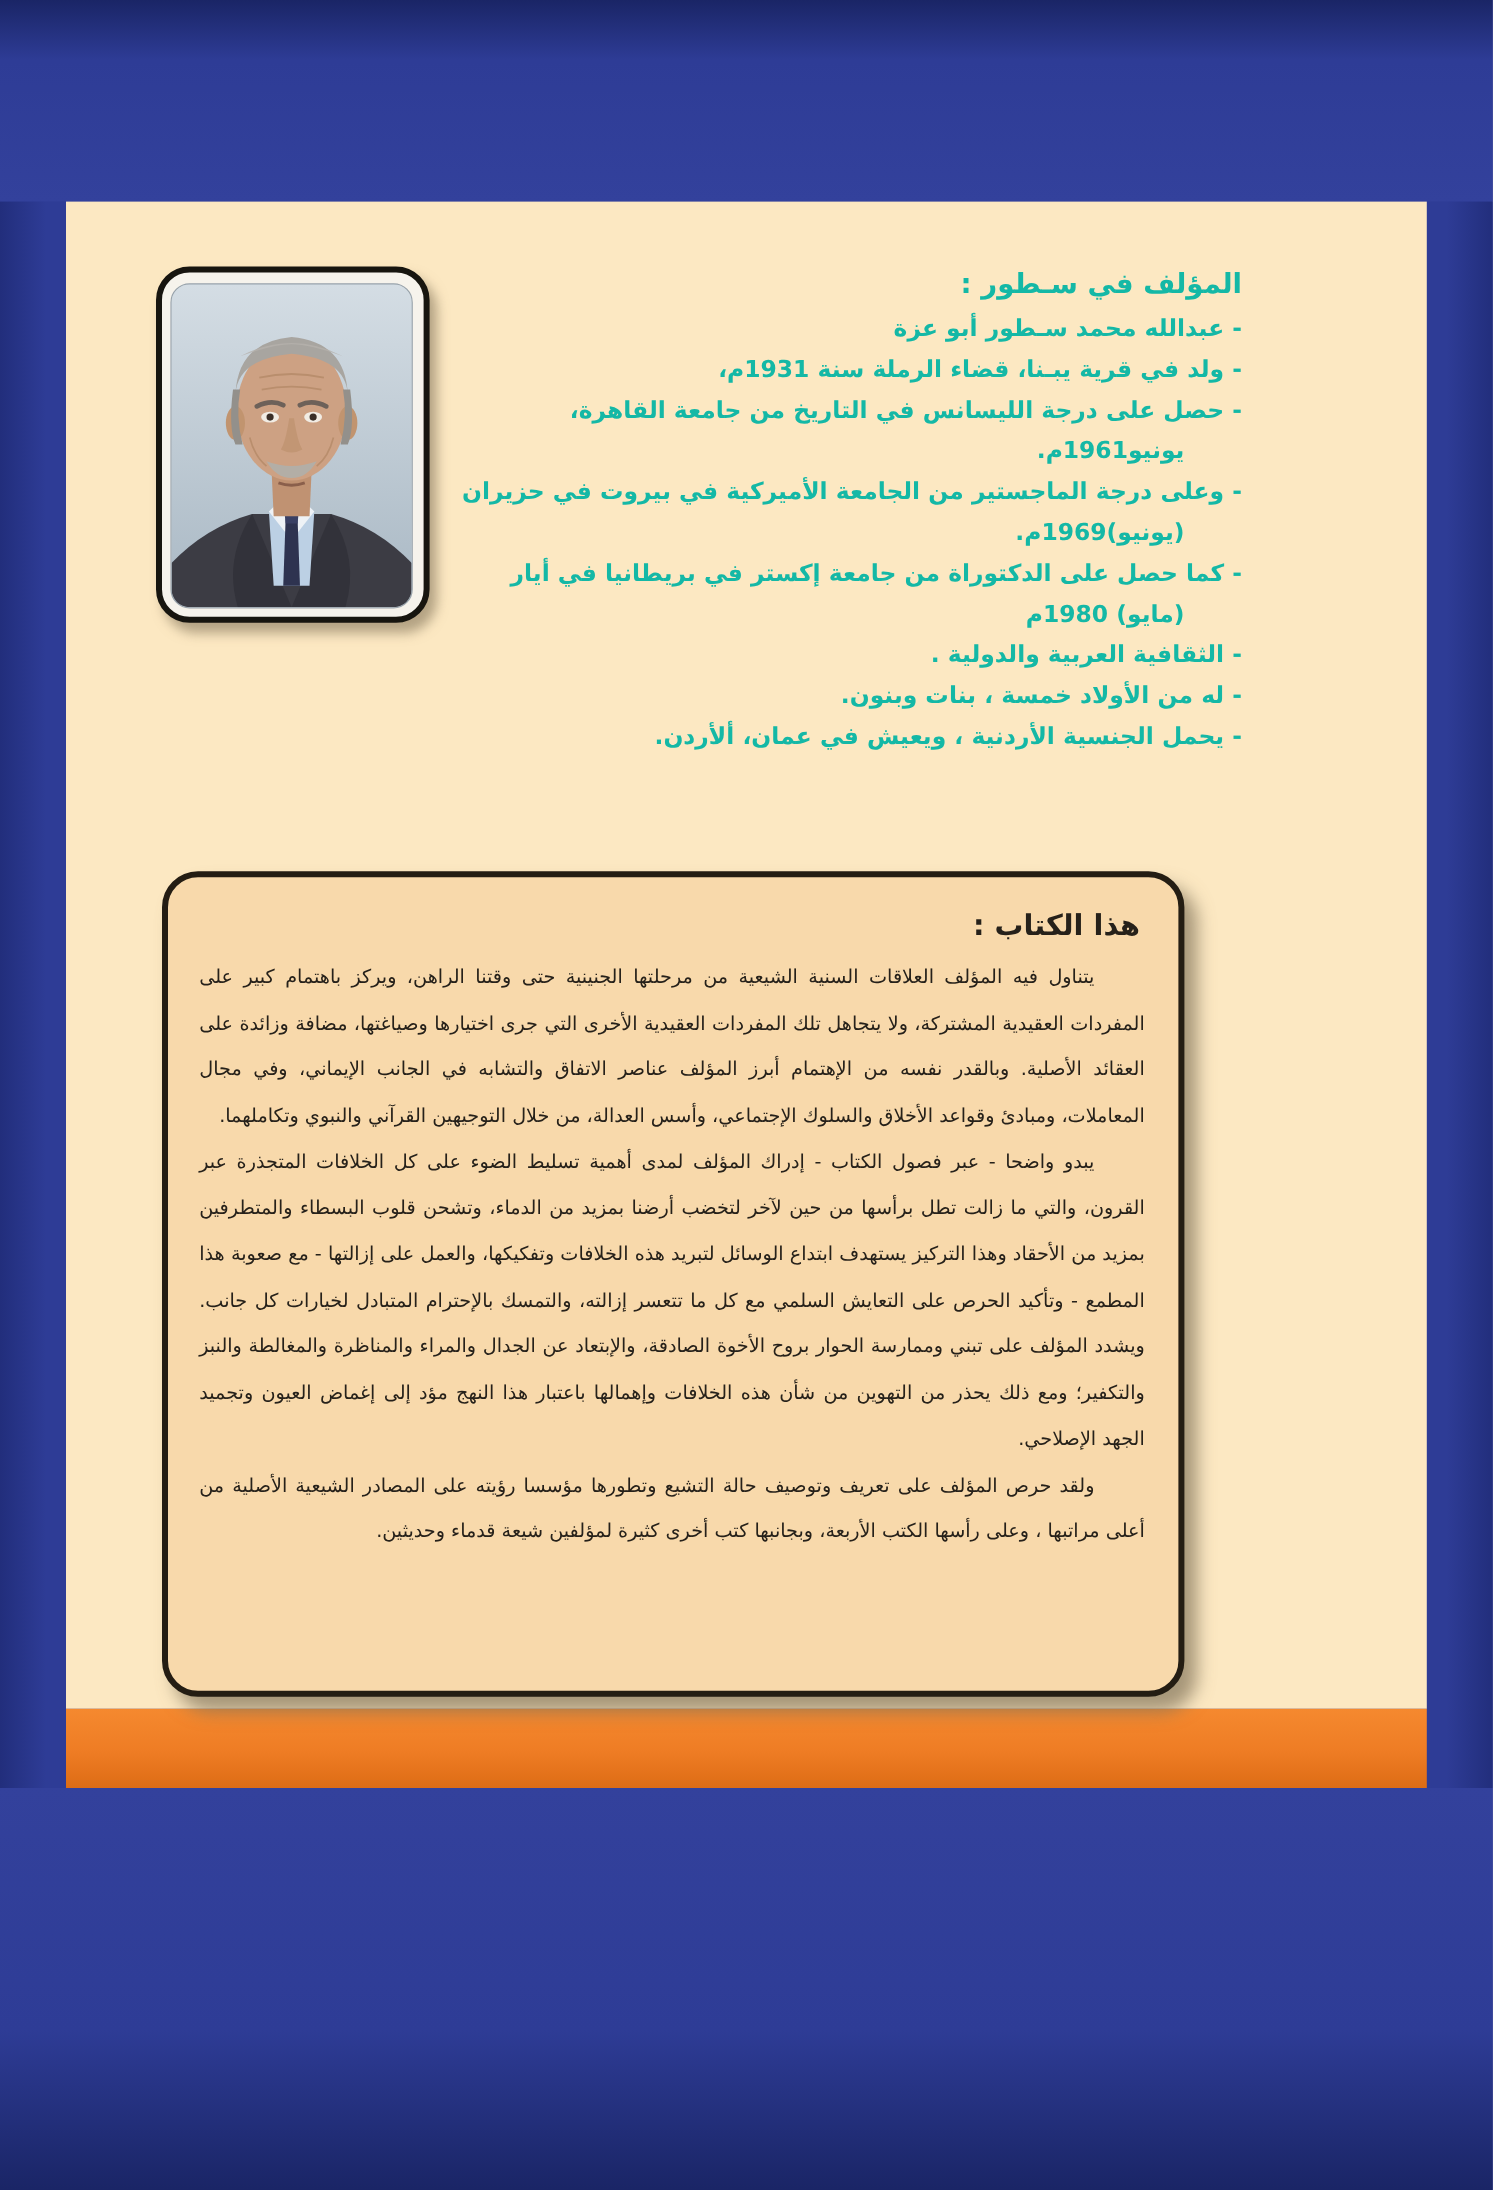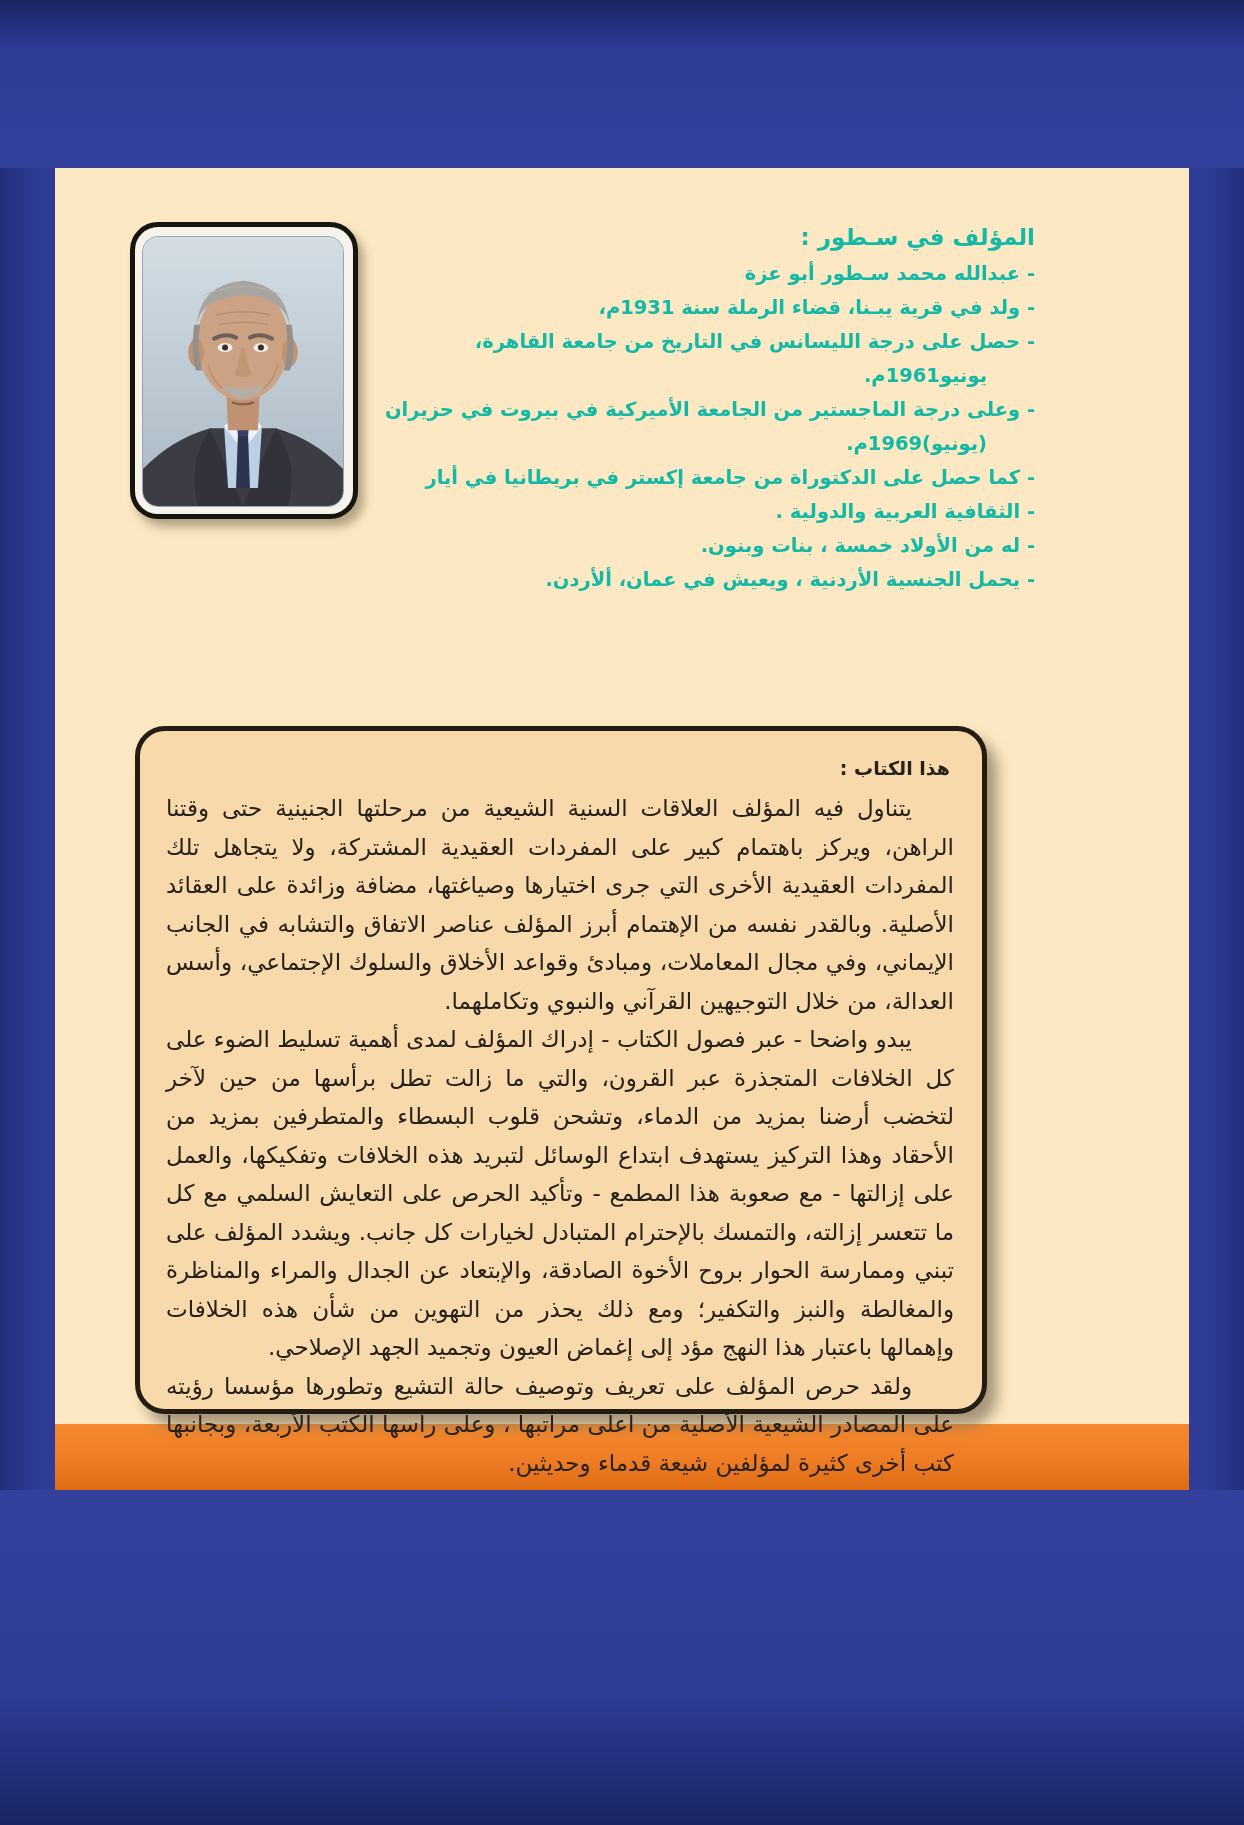--- a/index.html
+++ b/index.html
@@ -64,24 +64,24 @@
     position:absolute;left:135px;top:726px;width:852px;height:688px;
     box-sizing:border-box;
     background:#f8d9ab;
     border:5px solid #241d13;
     border-radius:30px;
     box-shadow:10px 12px 14px rgba(130,115,90,.7);
     padding:26px 28px 18px 26px;
     direction:rtl;color:#26211a;
   }
   .box-heading{
-    font-size:19px;font-weight:bold;margin:0 4px 10px 0;
+    font-size:24px;font-weight:bold;margin:0 4px 10px 0;
   }
   .book-box p{
-    margin:0;font-size:23px;line-height:38.5px;
+    margin:0;font-size:16px;line-height:38.5px;
     text-align:justify;text-justify:inter-word;
     text-indent:42px;
   }
   .book-box p.closing{
     text-align:right;text-indent:36px;
   }
 </style>
 </head>
 <body>
 
@@ -151,20 +151,21 @@
 
 <div class="bio-block">
   <div class="bio-heading">المؤلف في سـطور :</div>
   <div class="bio-line">- عبدالله محمد سـطور أبو عزة</div>
   <div class="bio-line">- ولد في قرية يبـنا، قضاء الرملة سنة 1931م،</div>
   <div class="bio-line">- حصل على درجة الليسانس في التاريخ من جامعة القاهرة،</div>
   <div class="bio-line cont">يونيو1961م.</div>
   <div class="bio-line">- وعلى درجة الماجستير من الجامعة الأميركية في بيروت في حزيران</div>
   <div class="bio-line cont">(يونيو)1969م.</div>
   <div class="bio-line">- كما حصل على الدكتوراة من جامعة إكستر في بريطانيا في أيار</div>
+  <div class="bio-line cont">(مايو) 1980م</div>
   <div class="bio-line">- الثقافية العربية والدولية .</div>
   <div class="bio-line">- له من الأولاد خمسة ، بنات وبنون.</div>
   <div class="bio-line">- يحمل الجنسية الأردنية ، ويعيش في عمان، ألأردن.</div>
 </div>
 
 <div class="book-box">
   <div class="box-heading">هذا الكتاب :</div>
   <p>يتناول فيه المؤلف العلاقات السنية الشيعية من مرحلتها الجنينية حتى وقتنا الراهن، ويركز باهتمام كبير على المفردات العقيدية المشتركة، ولا يتجاهل تلك المفردات العقيدية الأخرى التي جرى اختيارها وصياغتها، مضافة وزائدة على العقائد الأصلية. وبالقدر نفسه من الإهتمام أبرز المؤلف عناصر الاتفاق والتشابه في الجانب الإيماني، وفي مجال المعاملات، ومبادئ وقواعد الأخلاق والسلوك الإجتماعي، وأسس العدالة، من خلال التوجيهين القرآني والنبوي وتكاملهما.</p>
   <p>يبدو واضحا - عبر فصول الكتاب - إدراك المؤلف لمدى أهمية تسليط الضوء على كل الخلافات المتجذرة عبر القرون، والتي ما زالت تطل برأسها من حين لآخر لتخضب أرضنا بمزيد من الدماء، وتشحن قلوب البسطاء والمتطرفين بمزيد من الأحقاد وهذا التركيز يستهدف ابتداع الوسائل لتبريد هذه الخلافات وتفكيكها، والعمل على إزالتها - مع صعوبة هذا المطمع - وتأكيد الحرص على التعايش السلمي مع كل ما تتعسر إزالته، والتمسك بالإحترام المتبادل لخيارات كل جانب. ويشدد المؤلف على تبني وممارسة الحوار بروح الأخوة الصادقة، والإبتعاد عن الجدال والمراء والمناظرة والمغالطة والنبز والتكفير؛ ومع ذلك يحذر من التهوين من شأن هذه الخلافات وإهمالها باعتبار هذا النهج مؤد إلى إغماض العيون وتجميد الجهد الإصلاحي.</p>
   <p>ولقد حرص المؤلف على تعريف وتوصيف حالة التشيع وتطورها مؤسسا رؤيته على المصادر الشيعية الأصلية من أعلى مراتبها ، وعلى رأسها الكتب الأربعة، وبجانبها كتب أخرى كثيرة لمؤلفين شيعة قدماء وحديثين.</p>

